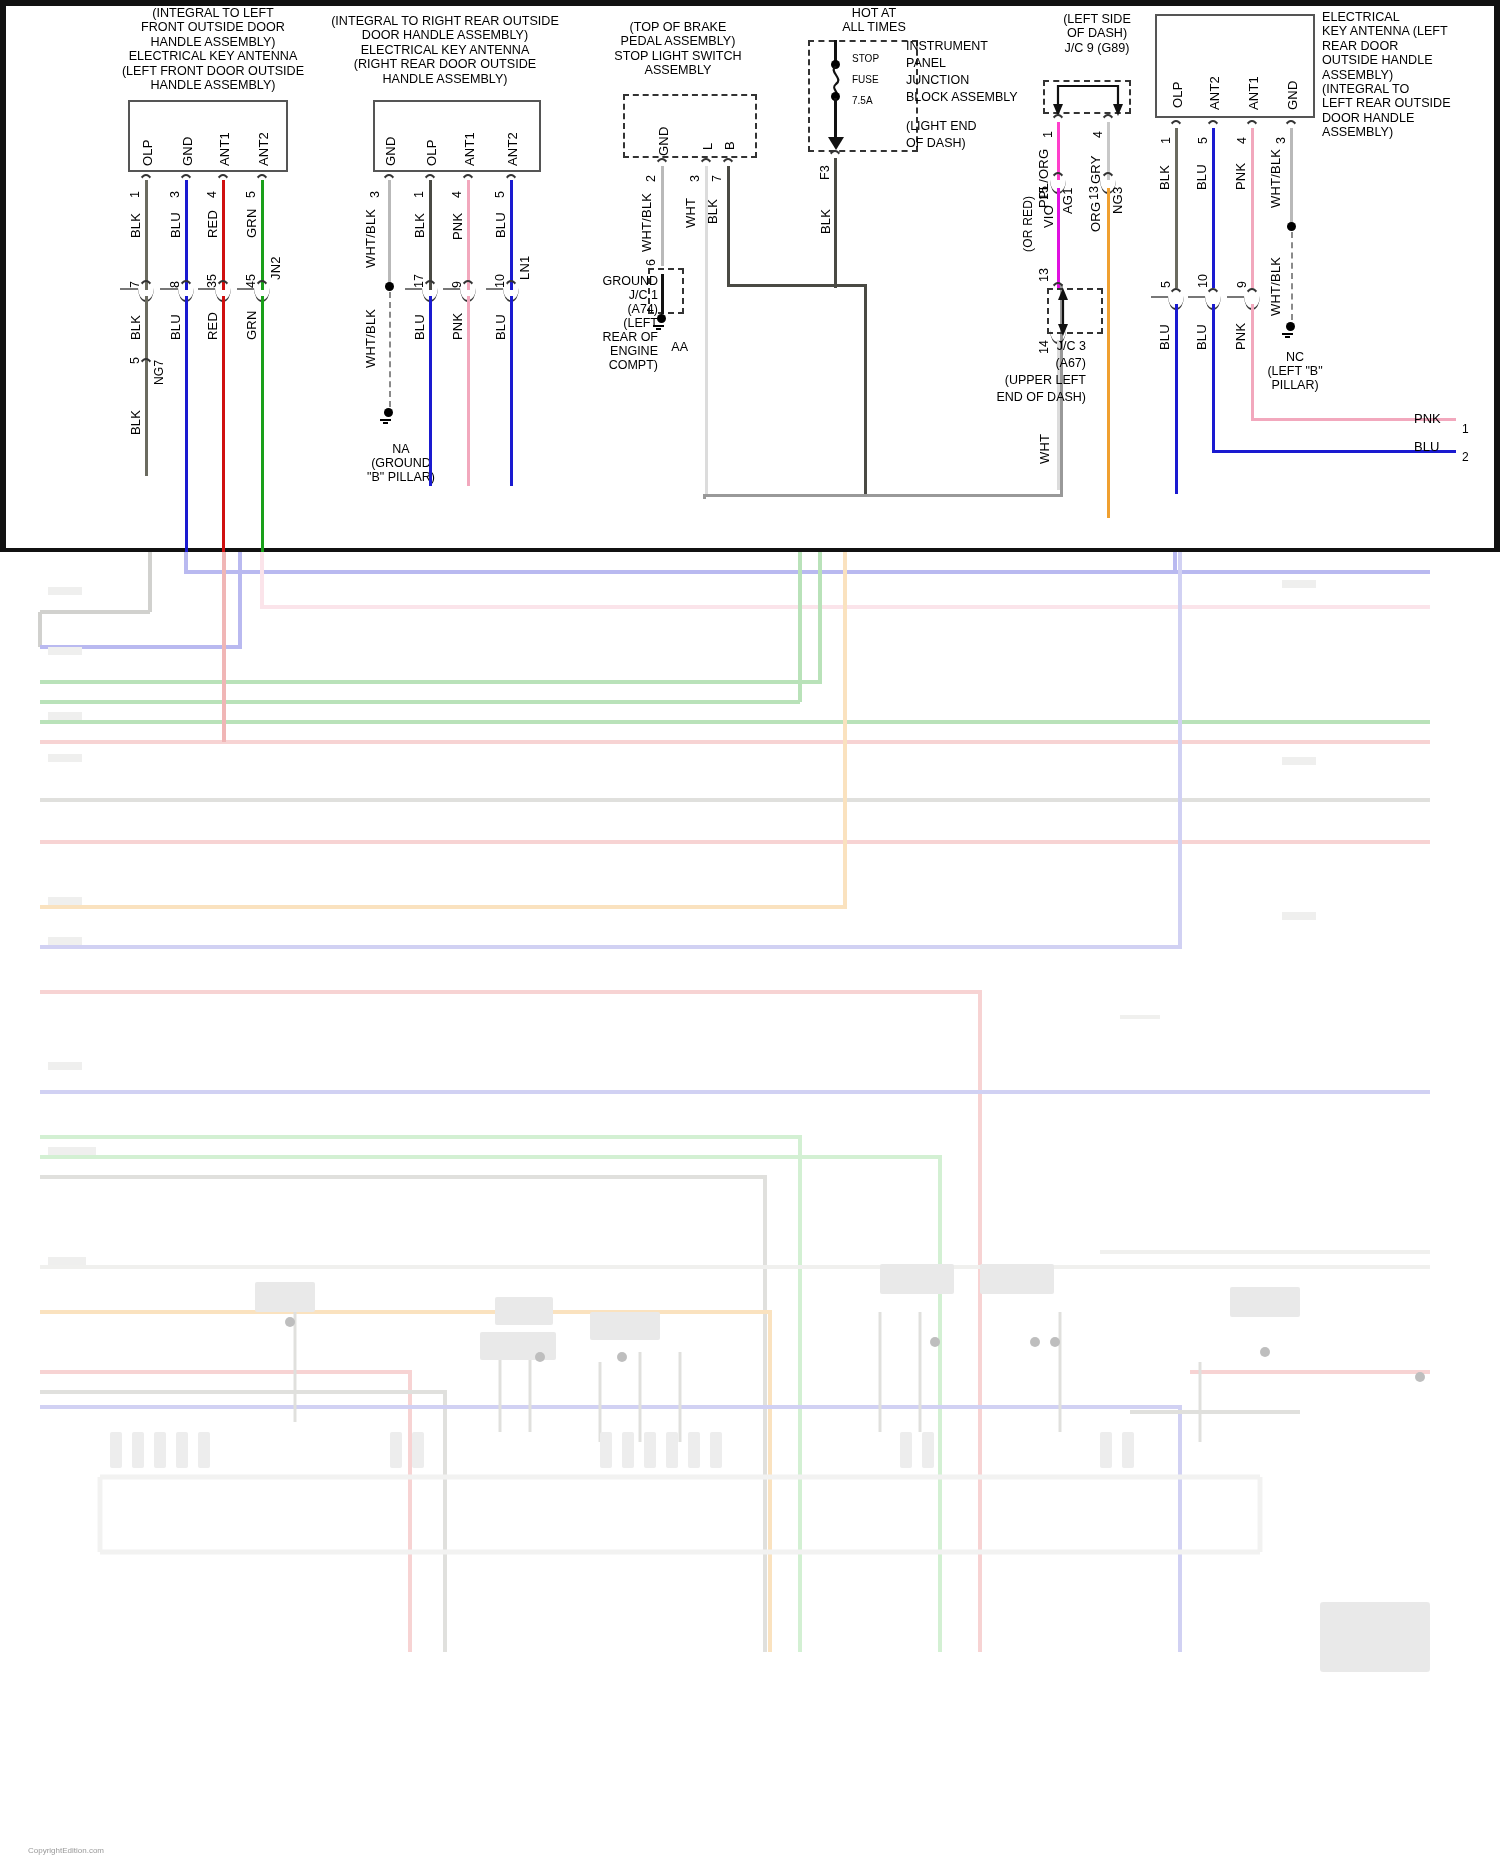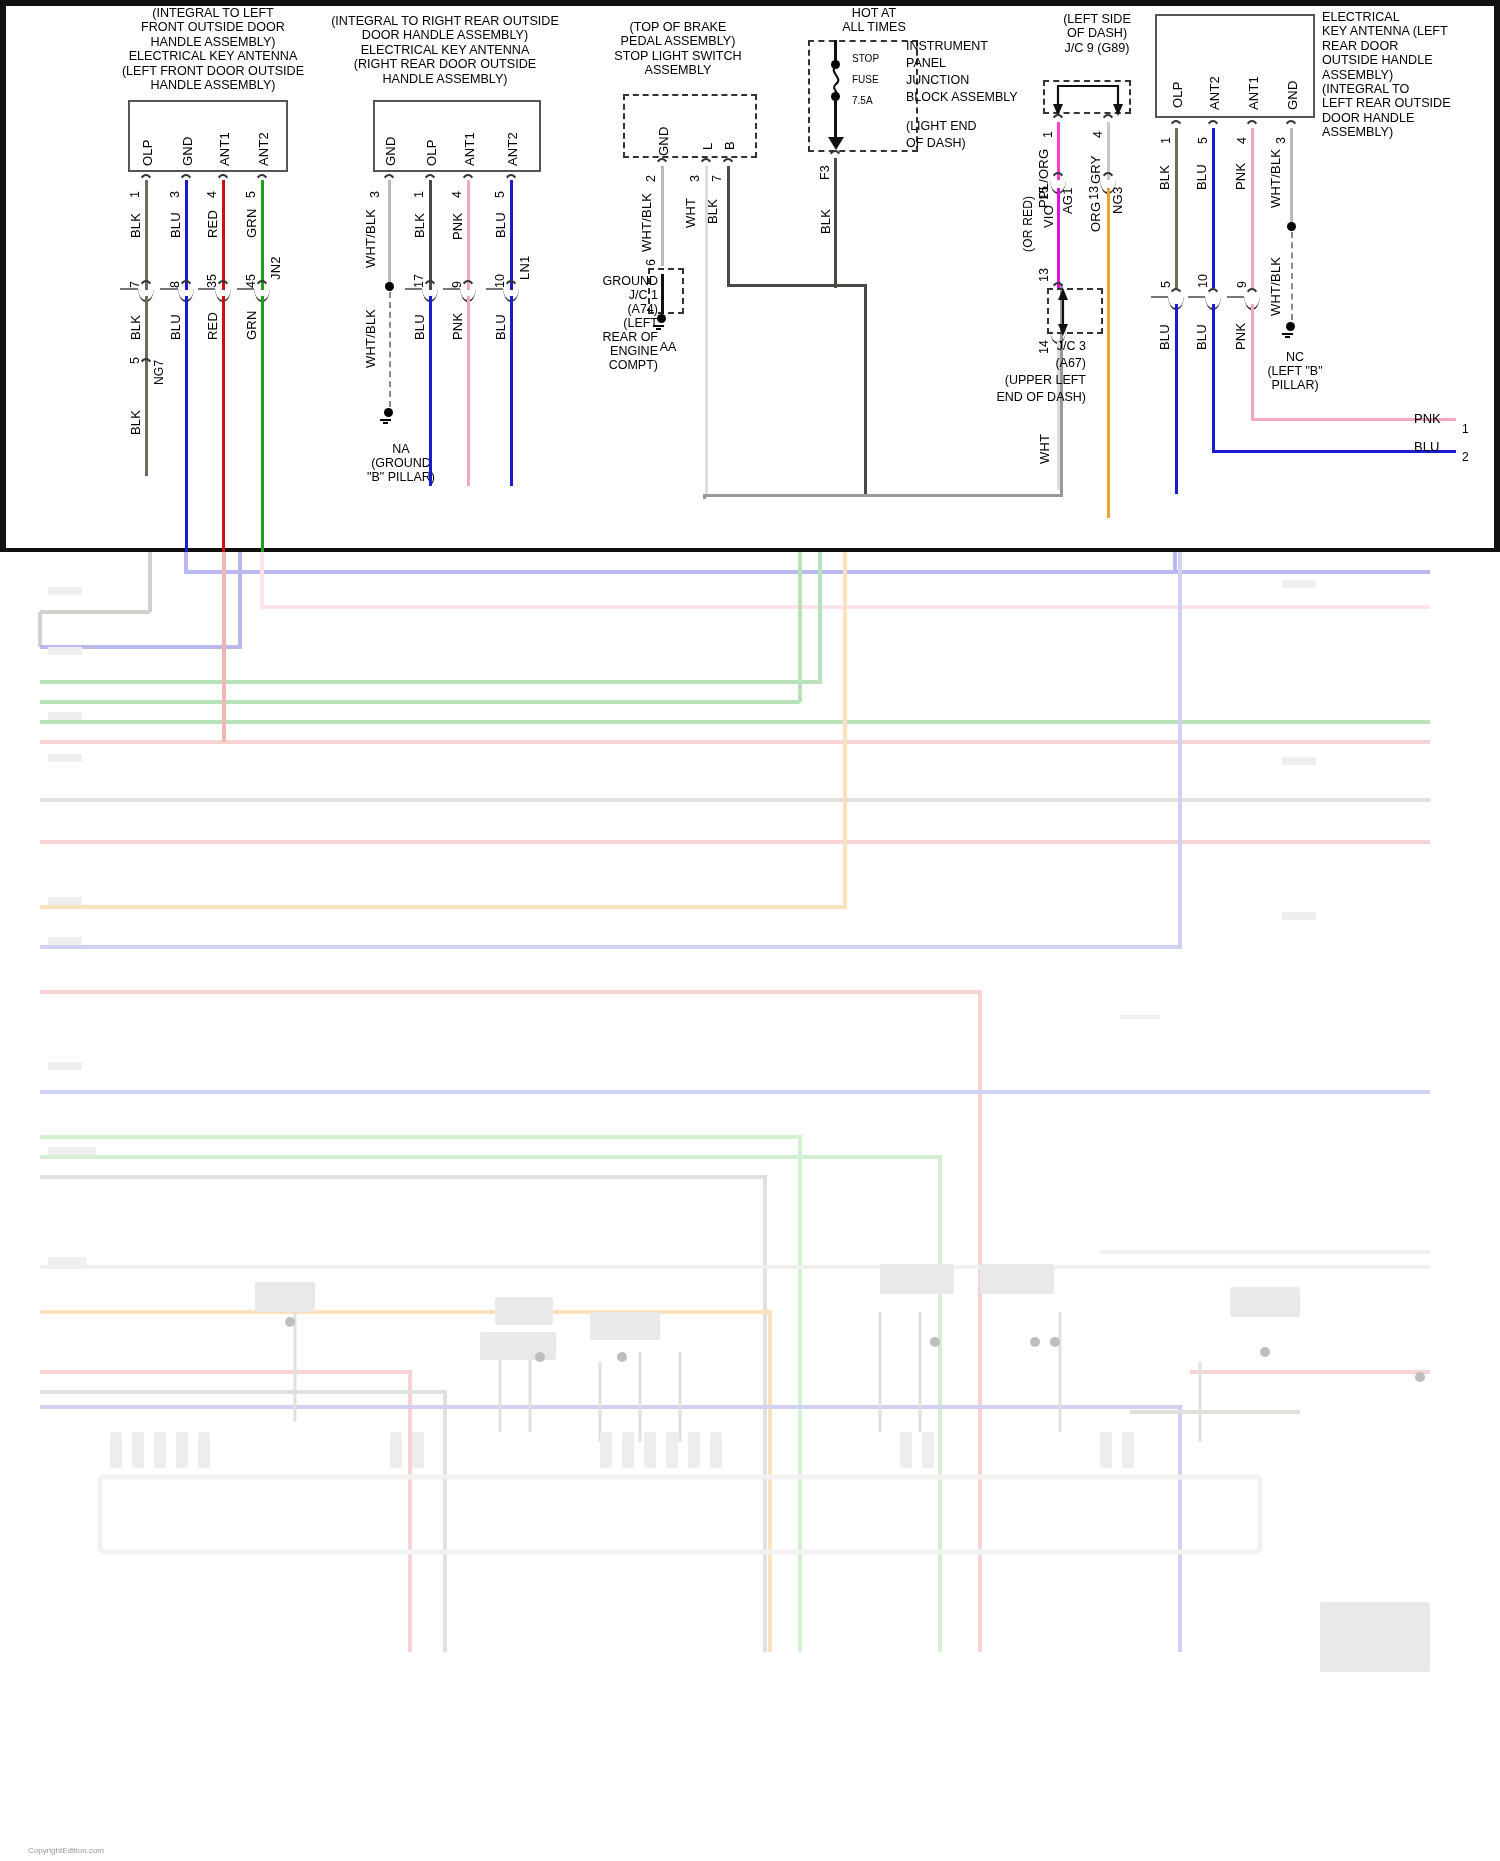--- a/index.html
+++ b/index.html
@@ -308,21 +308,21 @@
       <i></i>
       <i></i>
   </div>
   <div class="htxt" style="left:568px; top:274px; width:90px; text-align:right;">GROUND
 J/C 1
 (A74)
 (LEFT
 REAR OF
 ENGINE
 COMPT)</div>
-  <div class="htxt" style="left:648px; top:340px; width:40px; text-align:center;">AA</div>
+  <div class="htxt" style="left:648px; top:340px; width:40px; text-align:right;">AA</div>
 
   <div class="term" style="left:698px; top:158px;"></div>
   <div class="wire" style="left:705px; top:166px; height:330px; background:#dcdcdc;"></div>
   <div class="num" style="left:688px; top:166px; height:16px;">3</div>
   <div class="vtxt" style="left:683px; top:184px; height:44px;">WHT</div>
 
   <div class="term" style="left:720px; top:158px;"></div>
   <div class="wire" style="left:727px; top:166px; height:120px; background:#4a4a44;"></div>
   <div class="num" style="left:710px; top:166px; height:16px;">7</div>
   <div class="vtxt" style="left:705px; top:184px; height:40px;">BLK</div>

